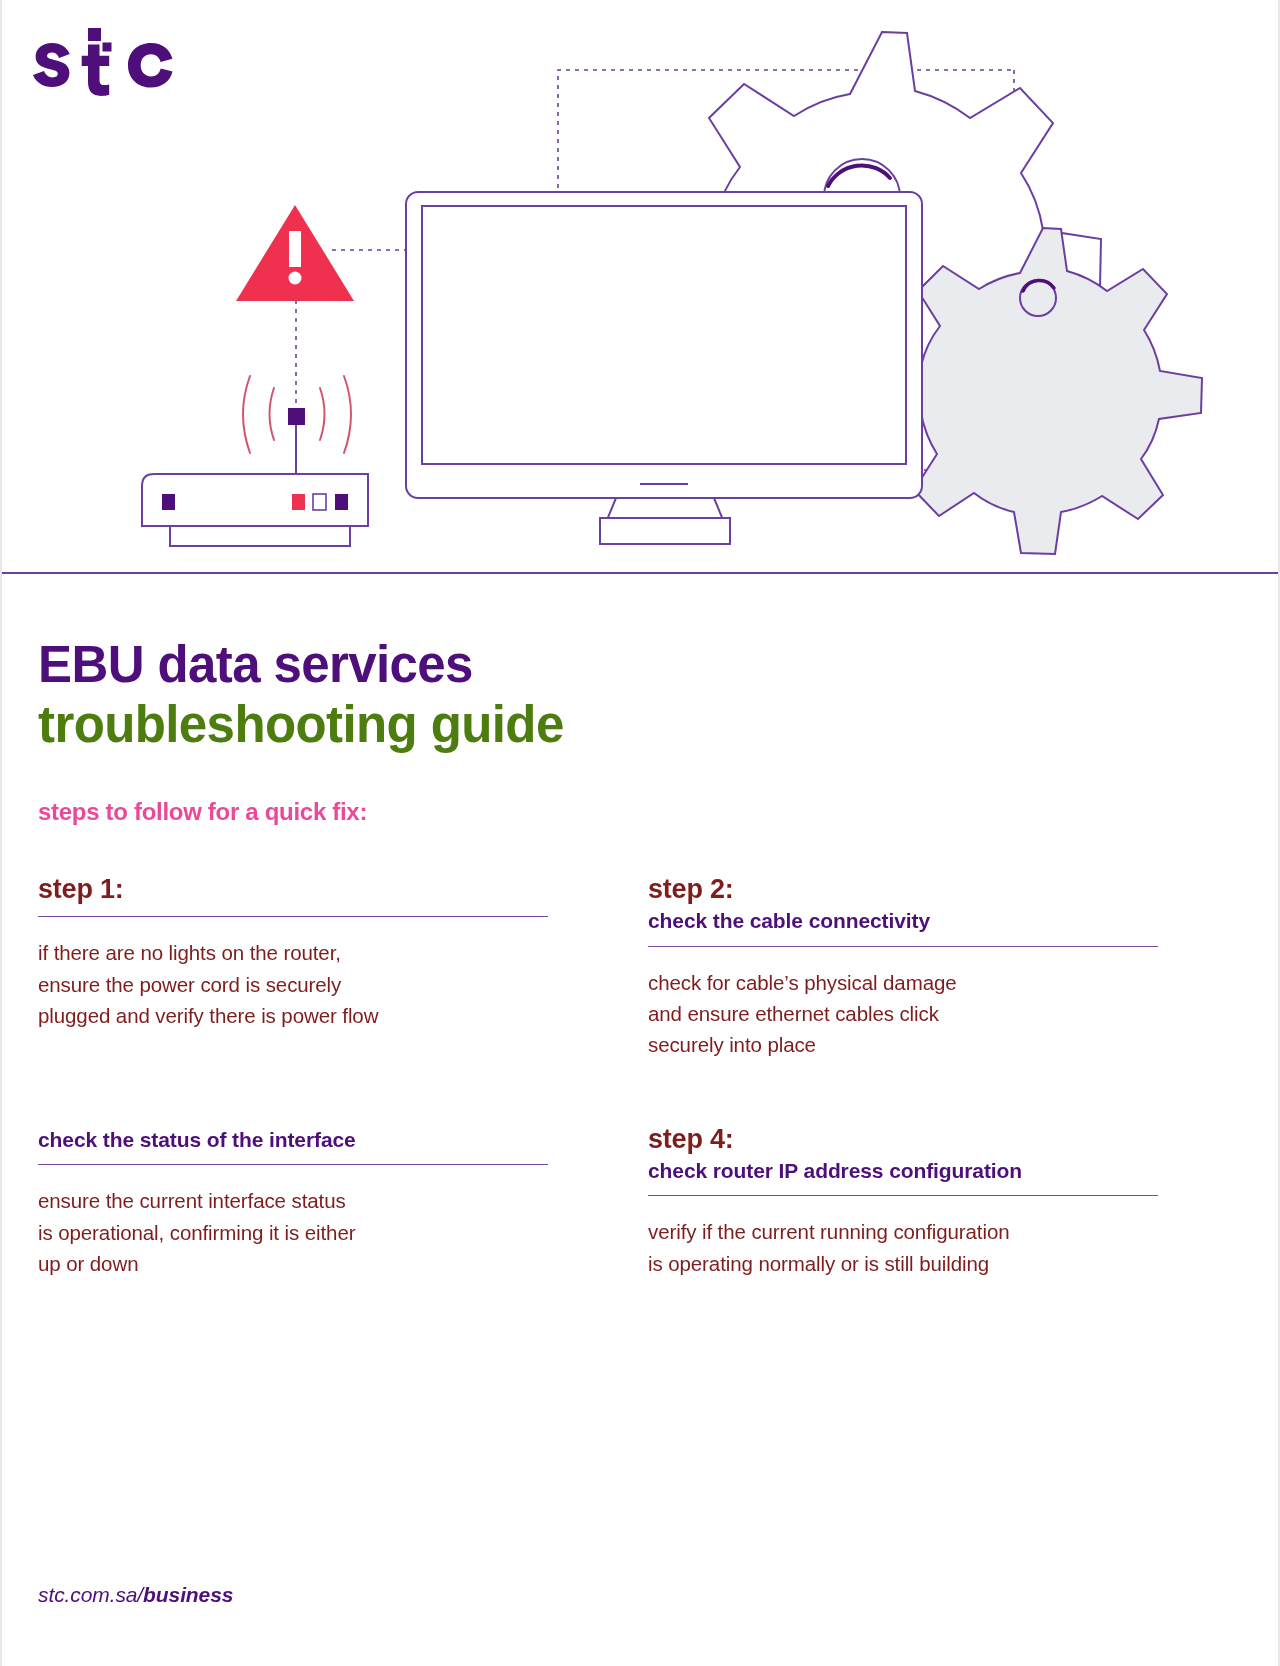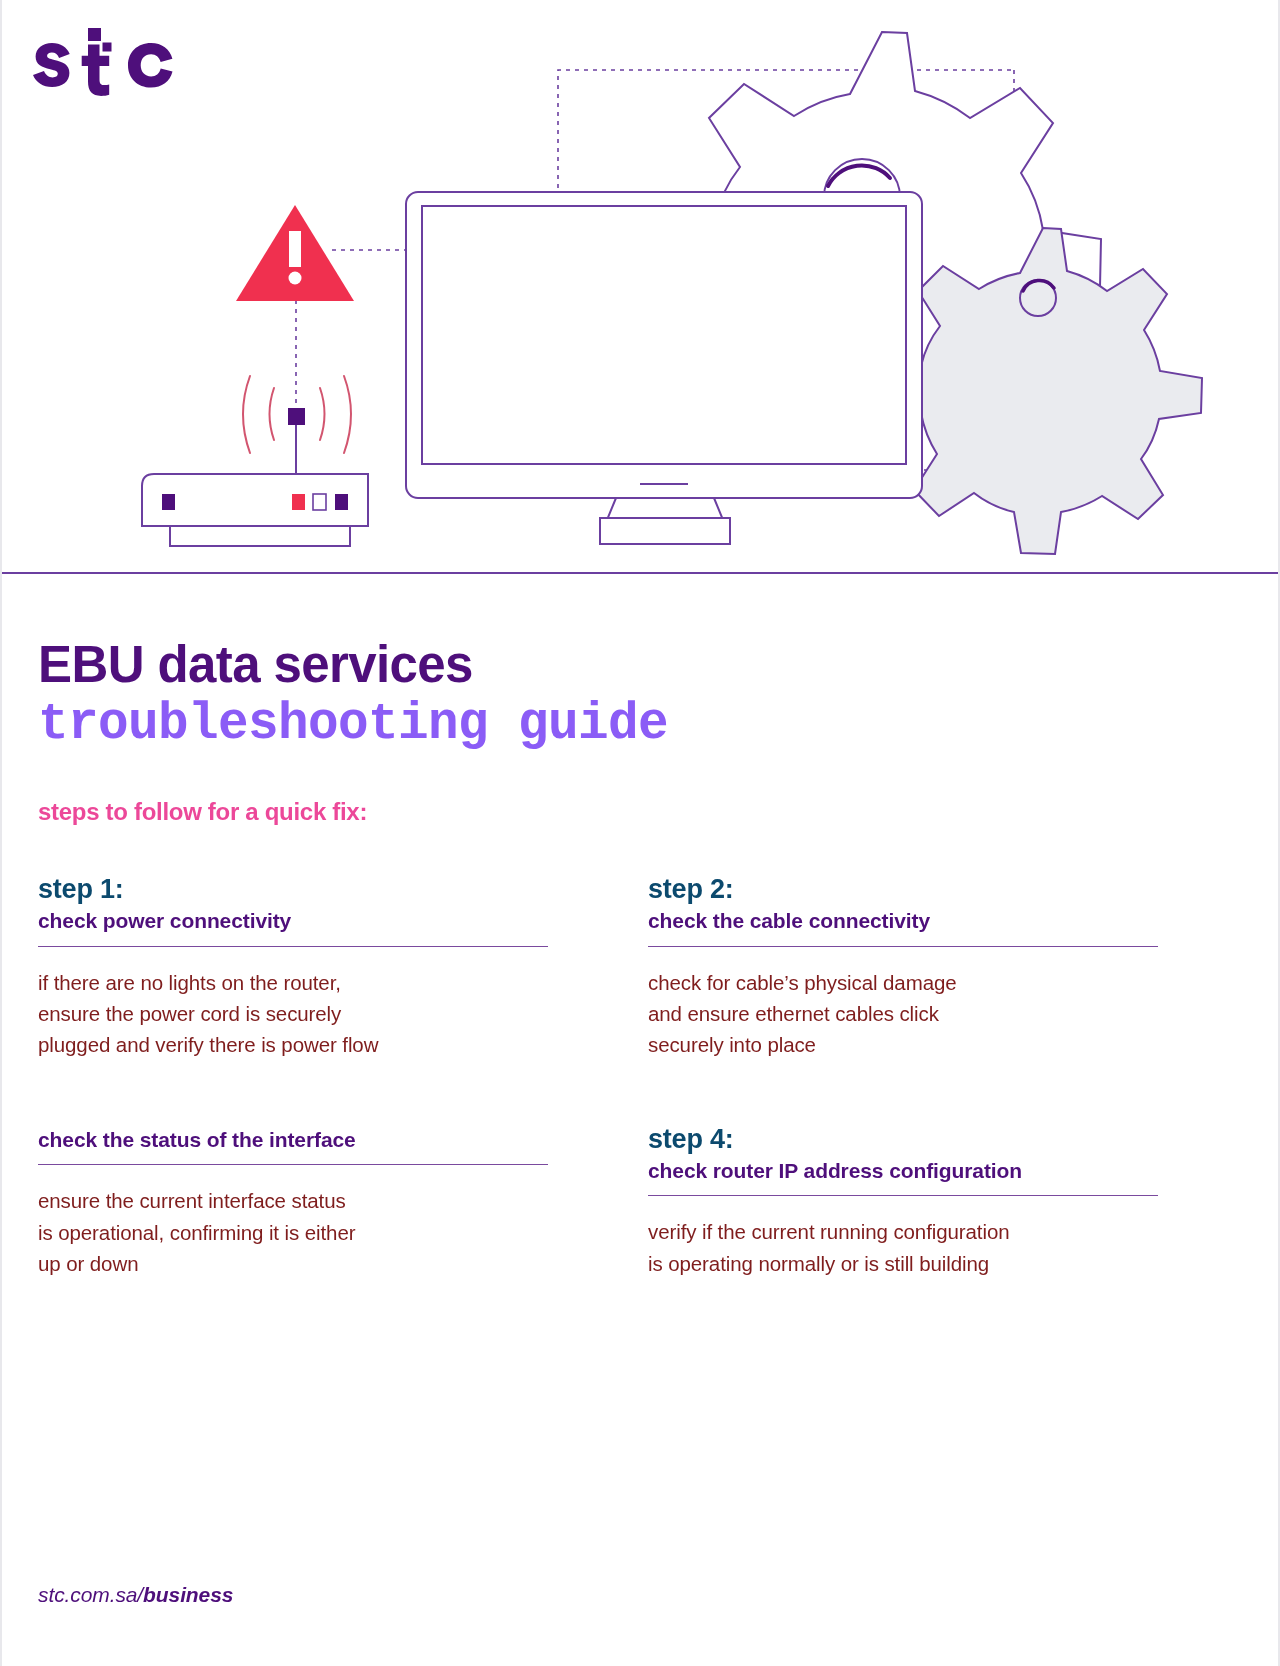--- a/index.html
+++ b/index.html
@@ -28,37 +28,37 @@
 
   
   .content{position:absolute;left:0;top:574px;width:100%;margin-top:14px;}
   .inner{position:relative;margin-left:36px;margin-right:36px;}
 
   .title{
     margin:0;padding-top:47px;
     font-size:51px;line-height:1.17;font-weight:700;letter-spacing:-0.6px;
   }
   .title .l1{display:block;color:#4e0f7b;}
-  .title .l2{display:block;color:#8b5cf6;font-family:Liberation Mono, monospace;}
+  .title .l2{display:block;color:#4d7c0f;}
 
   .subtitle{
     margin:0;padding-top:44px;
     font-size:24px;font-weight:700;color:#ec4899;letter-spacing:-0.3px;
   }
 
   .grid{
     margin-top:48px;
     display:grid;
     grid-template-columns:610px 1fr;
     column-gap:0;
     row-gap:64px;
   }
   .step{width:100%;}
   .step .num{
-    font-size:27px;font-weight:700;color:#0c4a6e;line-height:1.15;
+    font-size:27px;font-weight:700;color:#7f1d1d;line-height:1.15;
     letter-spacing:-0.2px;
   }
   .step .head{
     font-size:21px;font-weight:700;color:#4e0f7b;line-height:1.3;
     letter-spacing:-0.1px;margin-top:2px;
   }
   .step .rule{
     height:1px;background:#7a4a9e;margin-top:11px;
   }
   .step.w1 .rule{width:510px;}
@@ -222,21 +222,20 @@
         <span class="l1">EBU data services</span>
         <span class="l2">troubleshooting guide</span>
       </h1>
 
       <h2 class="subtitle">steps to follow for a quick fix:</h2>
 
       <div class="grid">
 
         <div class="step w1">
           <div class="num">step 1:</div>
-          <div class="head">check power connectivity</div>
           <div class="rule"></div>
           <div class="body">if there are no lights on the router,
 ensure the power cord is securely
 plugged and verify there is power flow</div>
         </div>
 
         <div class="step w2">
           <div class="num">step 2:</div>
           <div class="head">check the cable connectivity</div>
           <div class="rule"></div>

